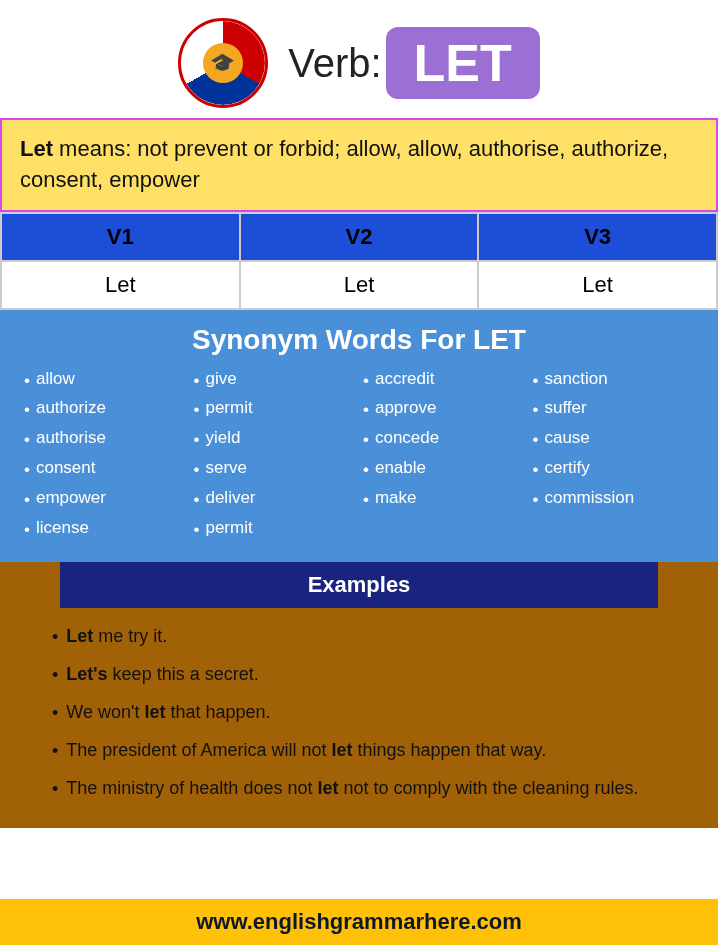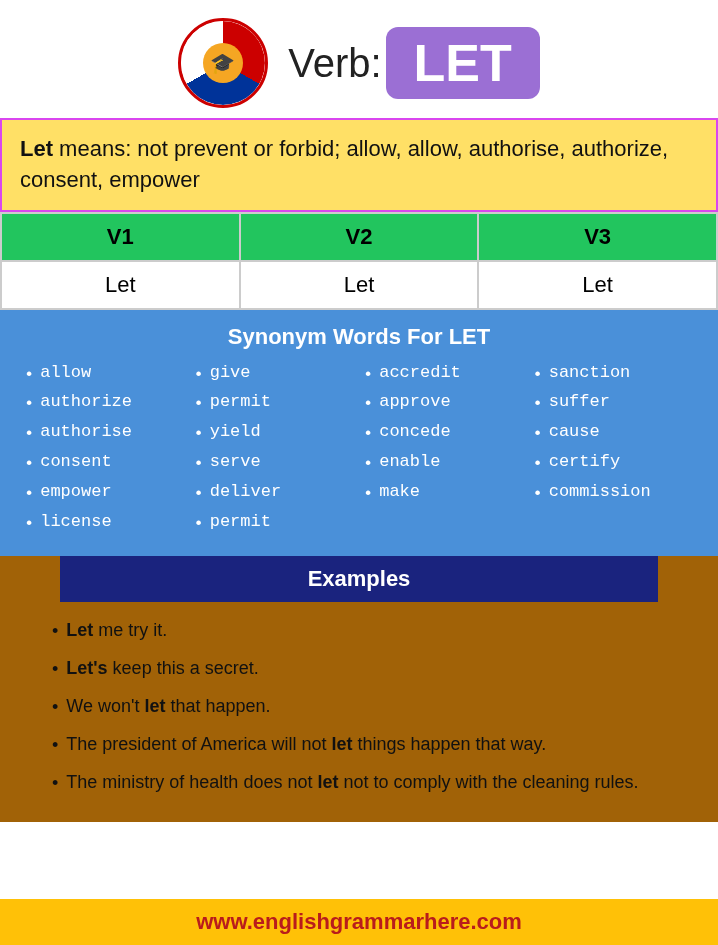--- a/index.html
+++ b/index.html
@@ -92,21 +92,21 @@
     .definition .bold { font-weight: bold; }
 
     
     .verb-table {
       width: 100%;
       border-collapse: collapse;
       border: 2px solid #ccc;
     }
 
     .verb-table th {
-      background: #22c55e;
+      background: #1d4ed8;
       border: 2px solid #ccc;
       padding: 10px;
       font-size: 22px;
       font-weight: bold;
       text-align: center;
       width: 33.33%;
     }
 
     .verb-table td {
       background: #fff;
@@ -118,33 +118,32 @@
 
     
     .synonyms-section {
       background: #4a90d9;
       padding: 0;
     }
 
     .synonyms-title {
       text-align: center;
       color: #fff;
-      font-size: 22px;
+      font-size: 28px;
       font-weight: bold;
       padding: 14px 0 10px 0;
     }
 
     .synonyms-title .bold { font-weight: 900; }
 
     .synonyms-grid {
       display: grid;
       grid-template-columns: 1fr 1fr 1fr 1fr;
       padding: 0 20px 18px 20px;
       gap: 0;
-      font-family: Liberation Mono, monospace;
     }
 
     .synonym-col {
       list-style: none;
       padding: 0 4px;
     }
 
     .synonym-col li {
       color: #fff;
       font-size: 17px;
@@ -200,21 +199,21 @@
       margin-top: 1px;
     }
 
     
     .footer {
       background: #ffc107;
       text-align: center;
       padding: 10px 0;
       font-size: 22px;
       font-weight: bold;
-      color: #b91c1c;
+      color: #0f172a;
       margin-top: auto;
     }
   </style>
 </head>
 <body>
 
 <div class="header">
   <div class="logo-circle">
     <div class="logo-inner">
       <div class="logo-center">🎓</div>

